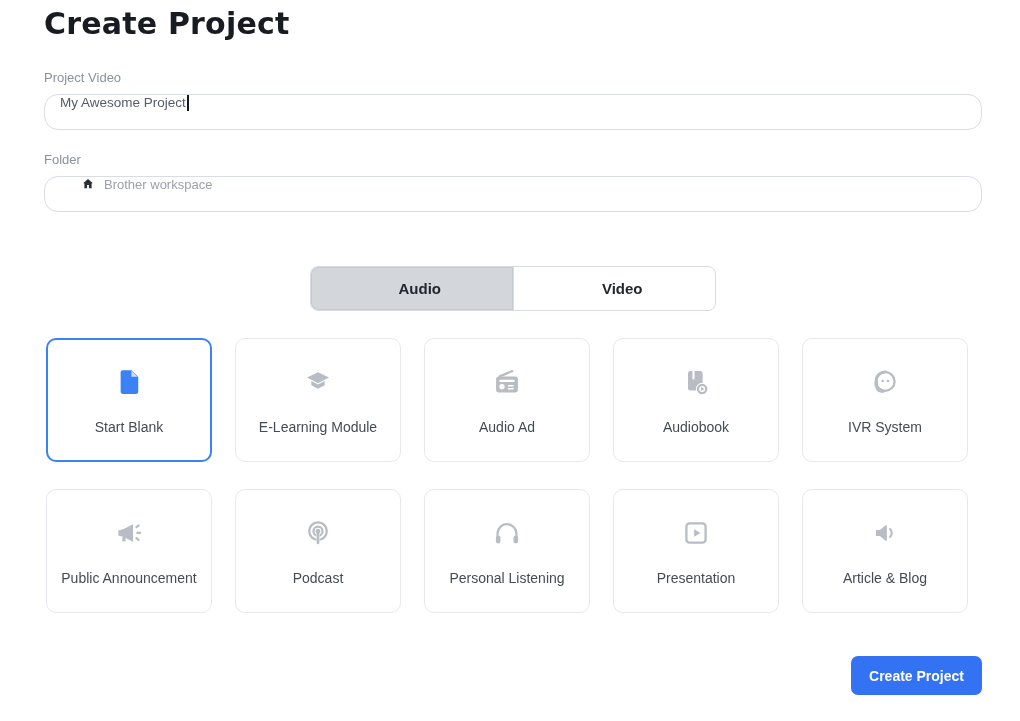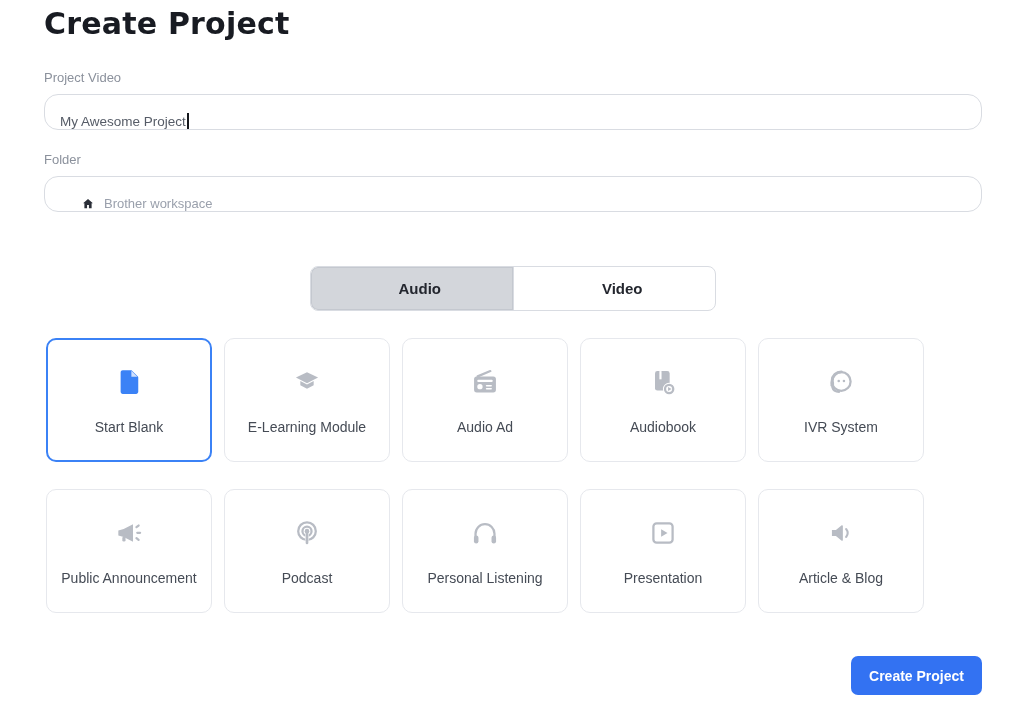--- a/index.html
+++ b/index.html
@@ -8,39 +8,39 @@
   .content { width:938px; margin-left:44px; }
 
   .page-title { margin-top:6px; font-family:"DejaVu Sans", sans-serif;
                 font-size:30px; font-weight:800; color:#181b22; letter-spacing:.2px; }
 
   .field-label { font-size:13px; color:#8b919c; }
   .lbl-1 { margin-top:29px; }
   .lbl-2 { margin-top:22px; }
 
   .text-input { margin-top:9px; height:36px; width:100%; border:1px solid #d9dce2;
-                border-radius:14px; background:#fff; display:flex; align-items:flex-end;
+                border-radius:14px; background:#fff; display:flex; align-items:flex-start;
                 padding:0 15px; font-size:13.5px; color:#565c67; }
   .text-input.folder { padding-left:36px; color:#9aa0ac; font-size:13px; }
   .home-ic { display:flex; margin-right:9px; }
 
   .caret { display:inline-block; width:2px; height:16px; background:#14171c;
            margin-left:1px; animation:blink 1.1s steps(1) infinite; }
   @keyframes blink { 50% { opacity:0; } }
 
   .toggle { margin:54px auto 0; width:406px; height:45px; border:1px solid #d9dce2;
             border-radius:8px; display:flex; overflow:hidden; background:#fff; }
   .seg { flex:1; display:flex; align-items:center; justify-content:center;
          font-size:15px; font-weight:700; color:#23262e; cursor:pointer;padding-left:16px; }
   .seg + .seg { border-left:1px solid #d9dce2; }
   .seg.active { background:#d3d6db; box-shadow:inset 0 0 0 1px #c4c8cf;
                 border-radius:7px 0 0 7px; }
 
   .grid { margin:27px 0 0 2px; display:grid; grid-template-columns:repeat(5,166px);
-          gap:27px 12px; }
+          gap:27px 23px; }
   .card { height:124px; background:#fff; border:1px solid #e6e8ed; border-radius:10px;
           display:flex; flex-direction:column; align-items:center; justify-content:center;
           gap:21px; cursor:pointer; }
   .card.selected { border:2px solid #3b82f6; }
   .card-icon { height:32px; display:flex; align-items:center; justify-content:center; }
   .card-label { font-size:14px; font-weight:500; color:#454b55; white-space:nowrap; }
 
   .footer { margin-top:43px; display:flex; justify-content:flex-end; }
   .btn-primary { width:131px; height:39px; border:none; border-radius:7px;
                  background:#3372f2; color:#ffffff; font-size:14px; font-weight:700;

